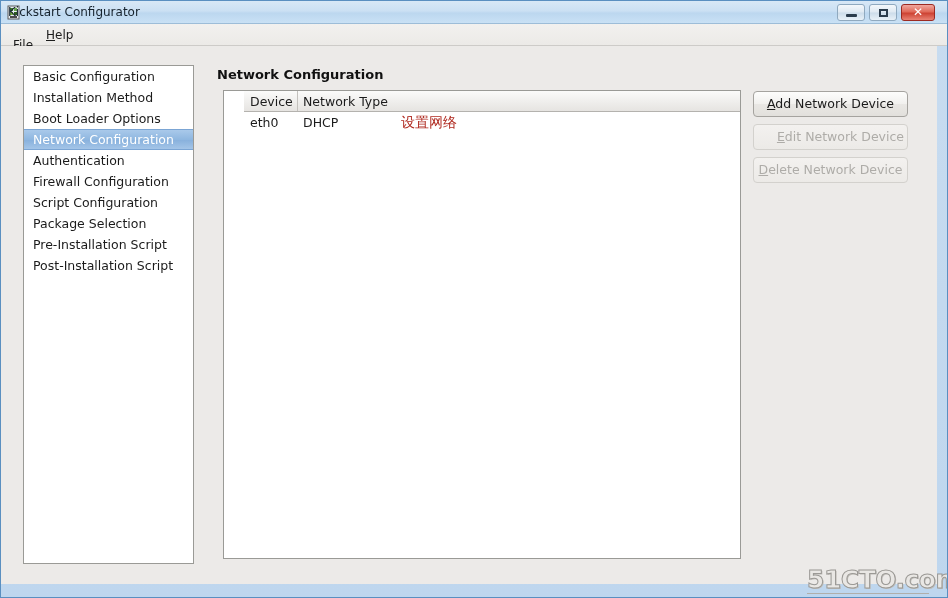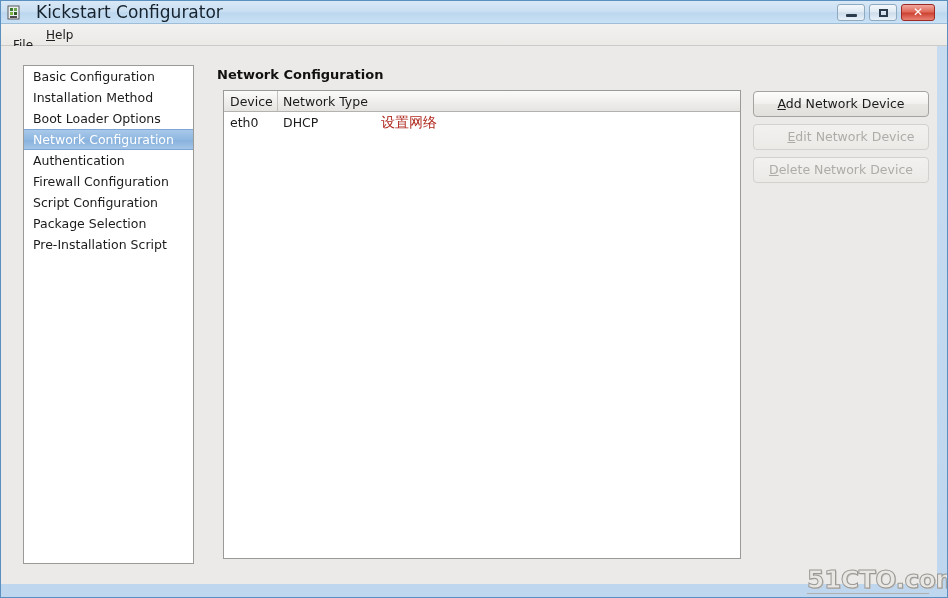--- a/index.html
+++ b/index.html
@@ -37,22 +37,22 @@
     border-bottom: 1px solid #9dbdd8;
     box-sizing: border-box;
   }
   #app-icon {
     position: absolute;
     left: 5px; top: 4px;
     width: 15px; height: 15px;
   }
   #title-text {
     position: absolute;
-    left: 35px; top: 3px;
-    font-size: 17px;
+    left: 7px; top: 3px;
+    font-size: 12px;
     color: #16232e;
     line-height: 16px;
     white-space: nowrap;
   }
   .winbtn {
     position: absolute;
     top: 3px;
     width: 28px;
     height: 17px;
     box-sizing: border-box;
@@ -167,20 +167,21 @@
 
   #table-box {
     position: absolute;
     left: 222px; top: 44px;
     width: 518px;
     height: 469px;
     background: #ffffff;
     border: 1px solid #9a9a96;
     box-sizing: border-box;
     overflow: hidden;
+    padding-left: 20px;
   }
   #table-header {
     position: relative;
     height: 21px;
     background: linear-gradient(to bottom, #fbfbfa 0%, #efeeec 55%, #e6e4e1 100%);
     border-bottom: 1px solid #b4b2ae;
     box-sizing: border-box;
   }
   .th {
     position: absolute;
@@ -219,21 +220,21 @@
     color: #b02b21;
     line-height: 19px;
     white-space: nowrap;
     font-family: Liberation Serif, serif;
   }
 
   
   .action-btn {
     position: absolute;
     left: 752px;
-    width: 176px;
+    width: 155px;
     height: 26px;
     box-sizing: border-box;
     border: 1px solid #a5a39f;
     border-radius: 4px;
     background: linear-gradient(to bottom, #fdfdfc 0%, #f1f0ee 50%, #e9e7e4 51%, #e2e0dc 100%);
     font-size: 12.5px;
     color: #1b1b1b;
     line-height: 24px;
     text-align: center;
     white-space: nowrap;
@@ -324,20 +325,21 @@
     <div id="sidebar">
       <div class="sidebar-item"><span>Basic Configuration</span></div>
       <div class="sidebar-item"><span>Installation Method</span></div>
       <div class="sidebar-item"><span>Boot Loader Options</span></div>
       <div class="sidebar-item selected"><span>Network Configuration</span></div>
       <div class="sidebar-item"><span>Authentication</span></div>
       <div class="sidebar-item"><span>Firewall Configuration</span></div>
       <div class="sidebar-item"><span>Script Configuration</span></div>
       <div class="sidebar-item"><span>Package Selection</span></div>
       <div class="sidebar-item"><span>Pre-Installation Script</span></div>
+      <div class="sidebar-item"><span>Post-Installation Script</span></div>
     </div>
 
     <div id="section-title">Network Configuration</div>
 
     <div id="table-box">
       <div id="table-header">
         <span class="th" id="th-device">Device</span>
         <span id="th-sep"></span>
         <span class="th" id="th-type">Network Type</span>
       </div>

